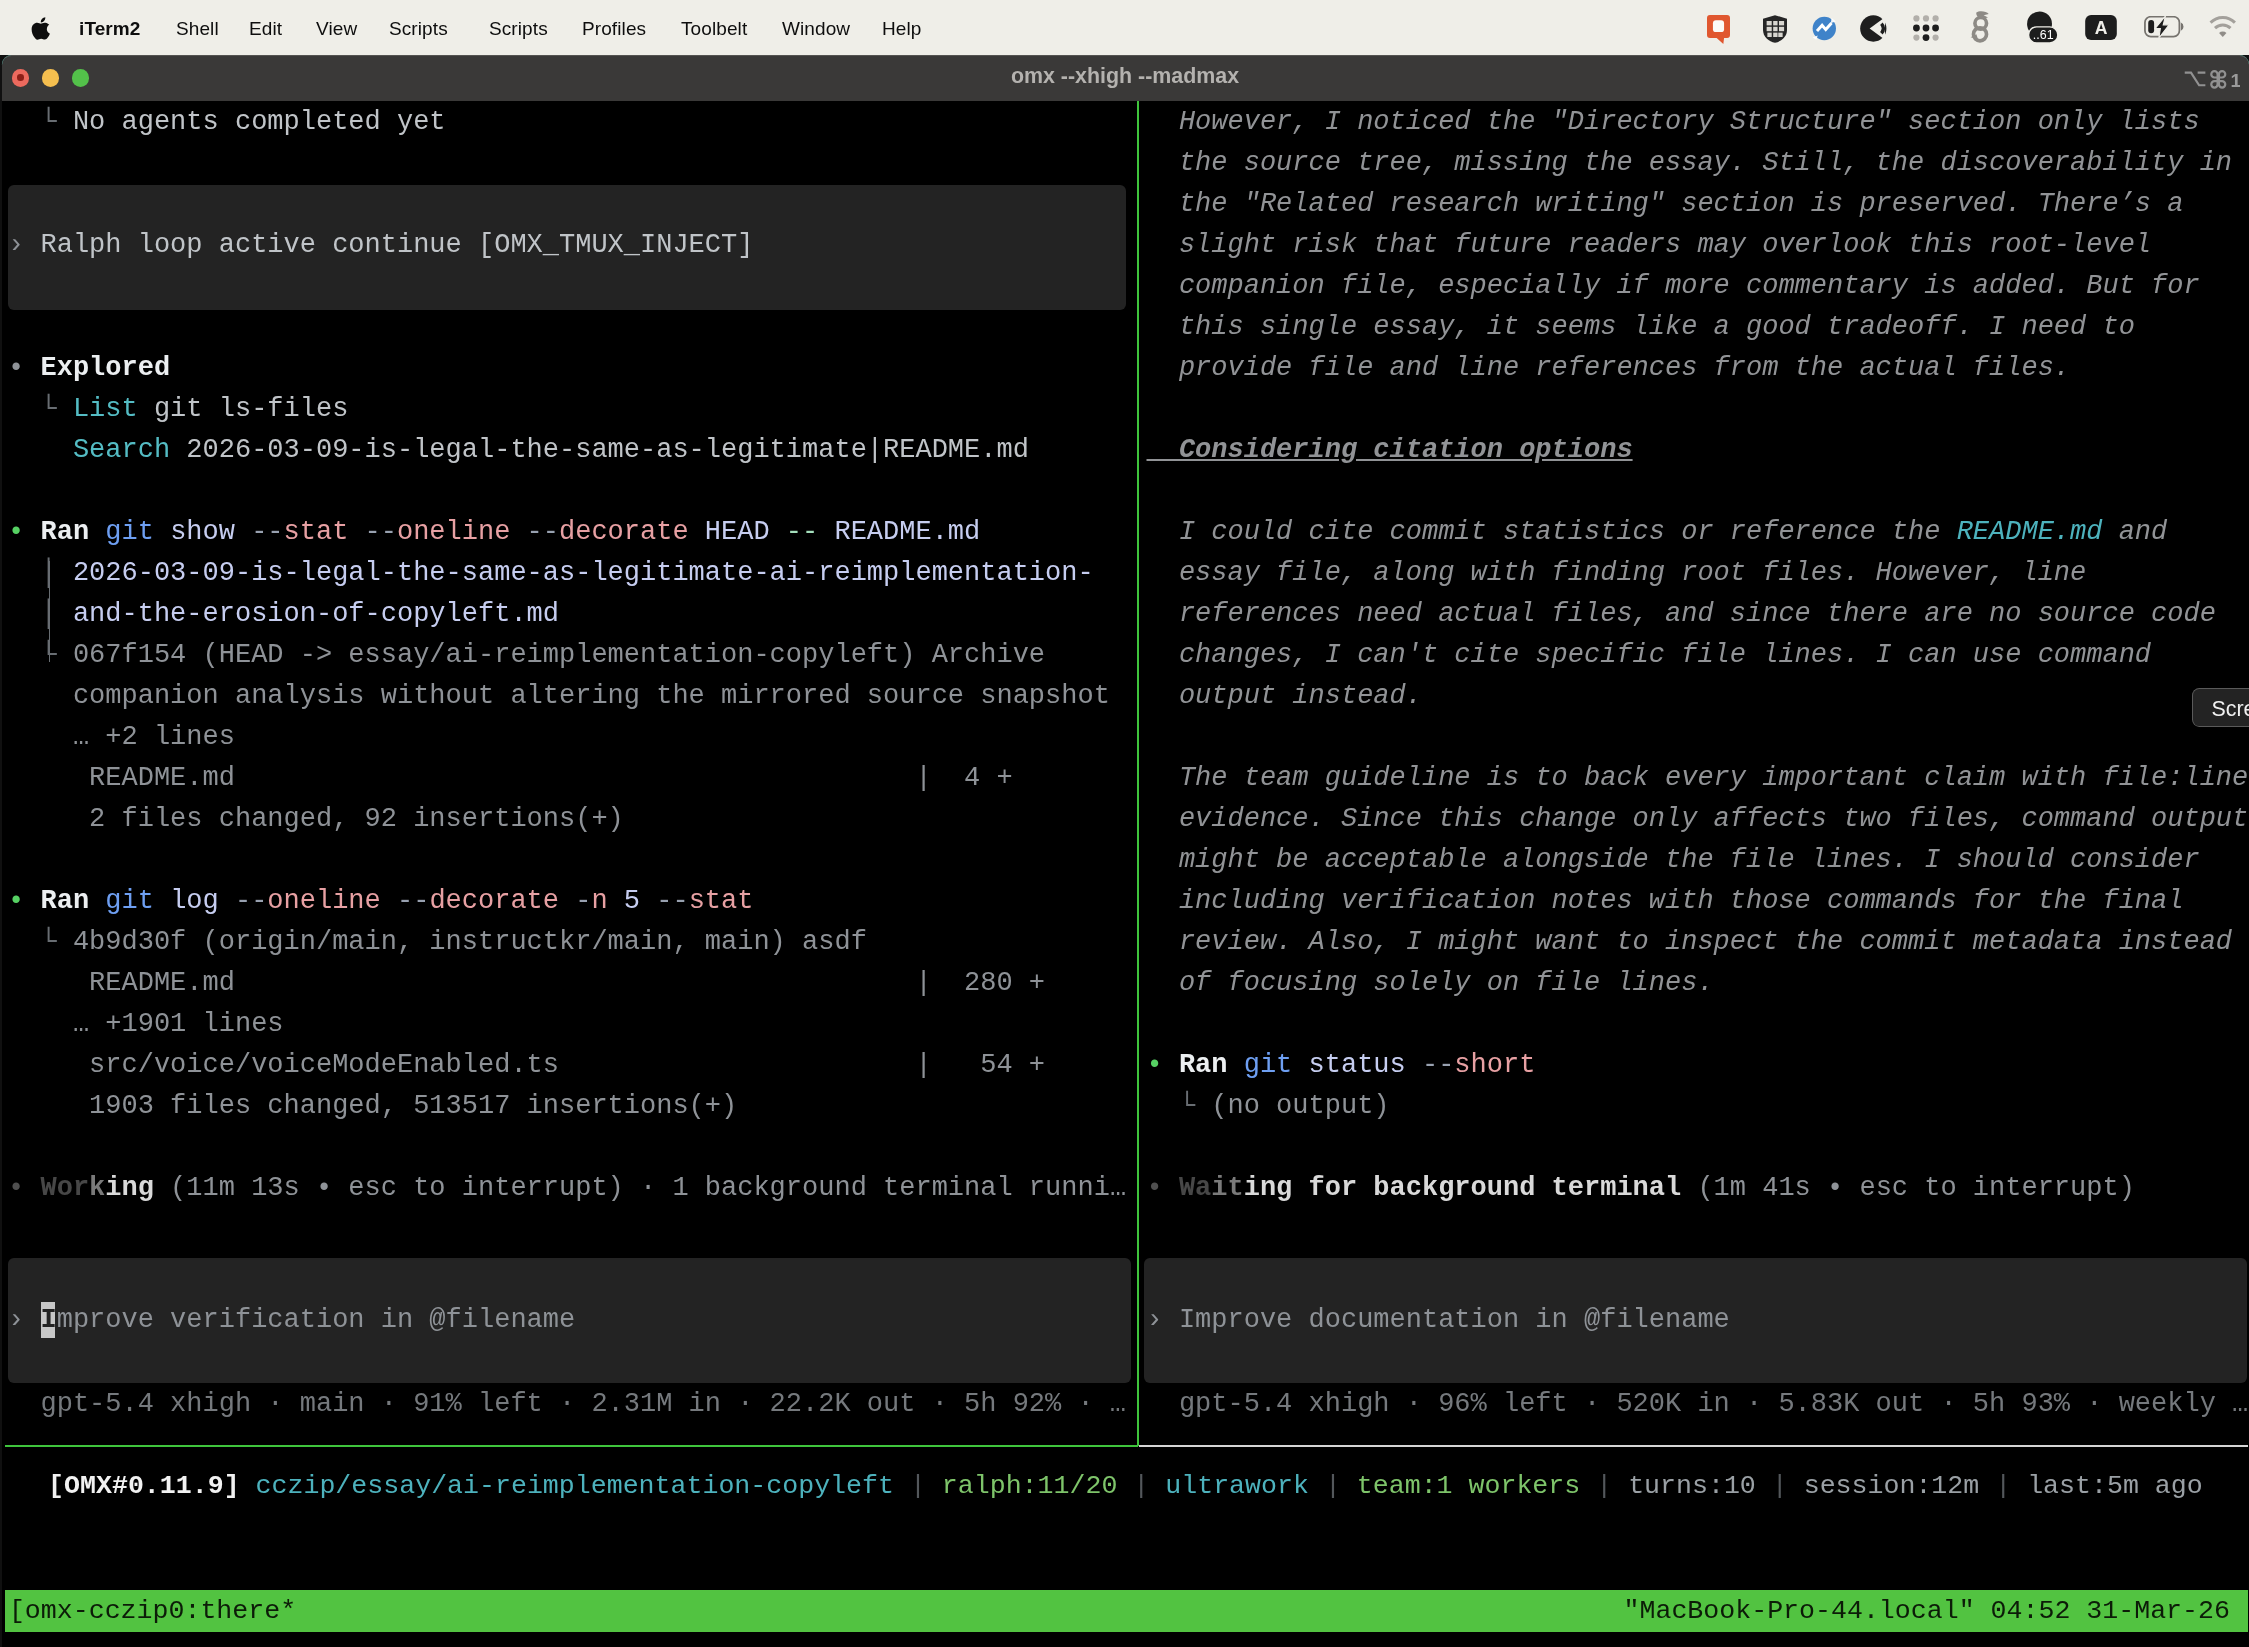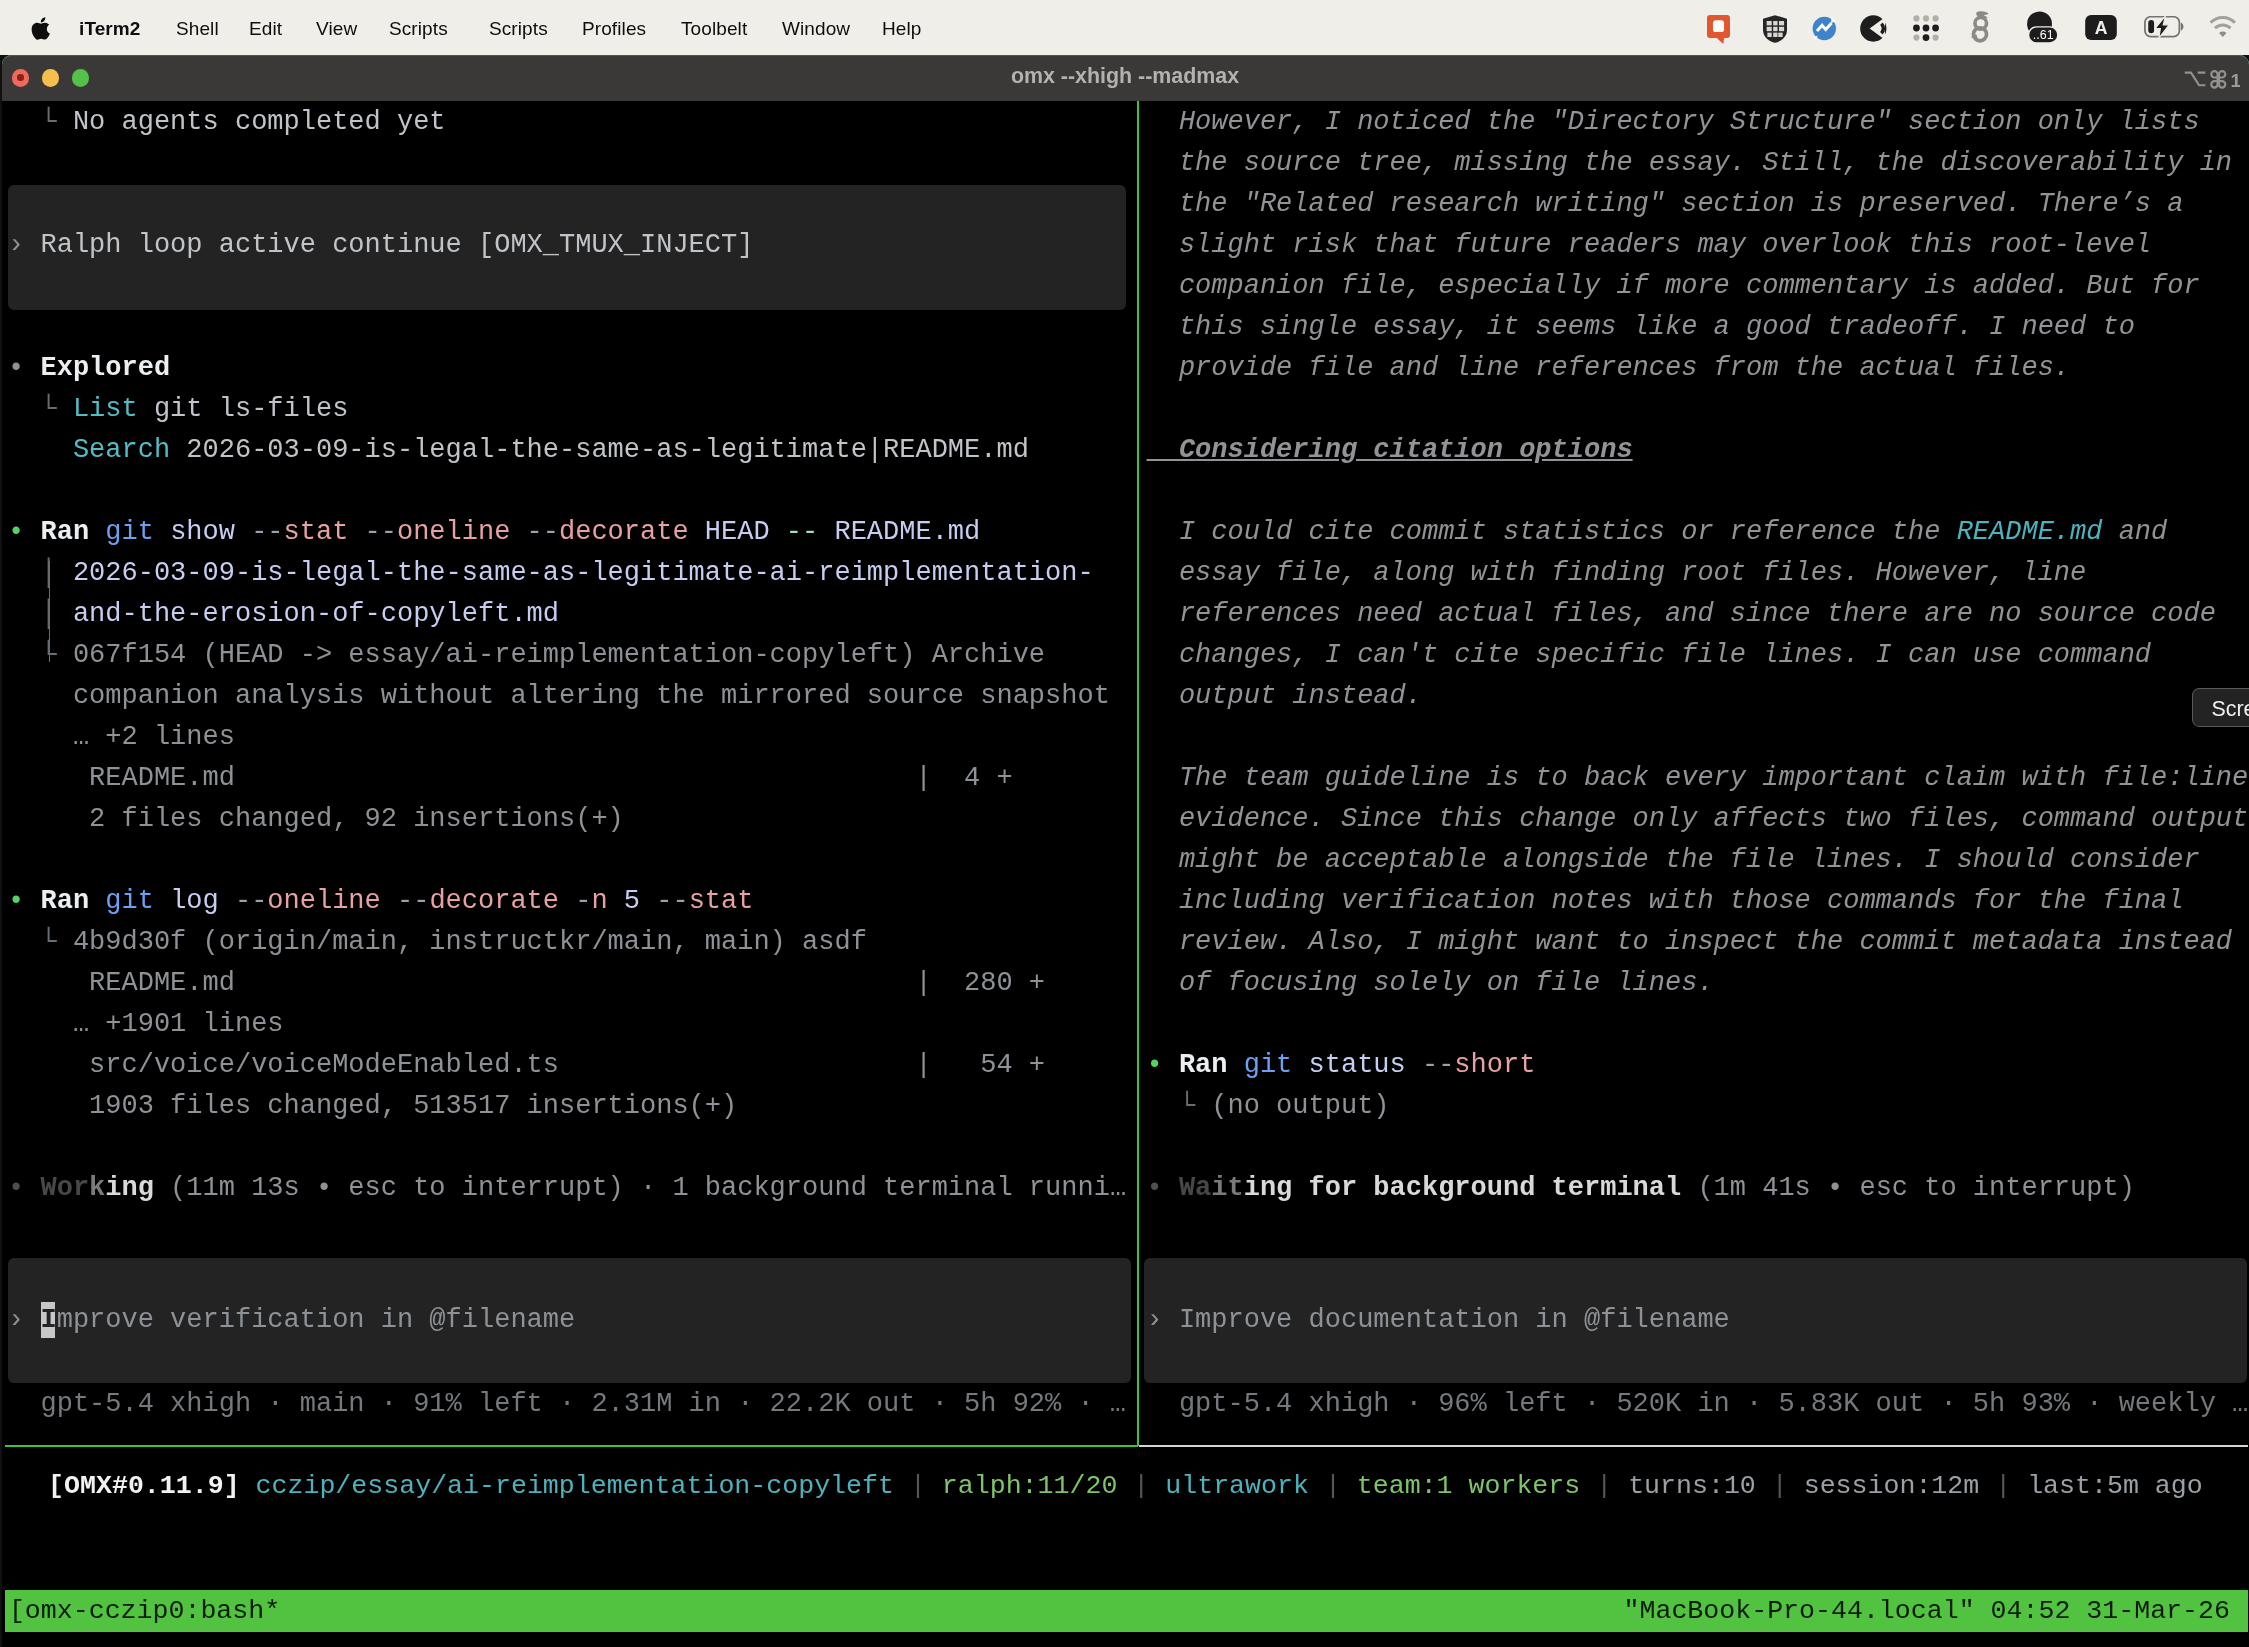--- a/index.html
+++ b/index.html
@@ -209,18 +209,18 @@
     <div style="position:absolute;left:39px;top:1201px;width:14.8px;height:36px;background:#c7c7c7"></div>
     <pre style="left:6.6px;top:1199px"><i class="pr">› </i><i style="color:#232323;font-weight:bold">I</i><i class="gry">mprove verification in @filename</i></pre>
     <pre style="left:1145px;top:1199px"><i class="pr">› </i><i class="gry">Improve documentation in @filename</i></pre>
     <pre class="dim" style="left:6.6px;top:1283px">  gpt-5.4 xhigh · main · 91% left · 2.31M in · 22.2K out · 5h 92% · …</pre>
     <pre class="dim" style="left:1145px;top:1283px">  gpt-5.4 xhigh · 96% left · 520K in · 5.83K out · 5h 93% · weekly …</pre>
     <div style="position:absolute;left:1135px;top:0;width:2.2px;height:1345px;background:#3fc43c"></div>
     <div style="position:absolute;left:3.7px;top:1344px;width:1133px;height:2.2px;background:#3fc43c"></div>
     <div style="position:absolute;left:1137px;top:1344px;width:1109px;height:2.2px;background:#d5d5d5"></div>
     <pre style="left:6.6px;top:1364px;font-size:26.6px;line-height:42px"><i class="ow">[OMX#0.11.9]</i> <i class="te">cczip/essay/ai-reimplementation-copyleft</i><i class="sep"> | </i><i class="og">ralph:11/20</i><i class="sep"> | </i><i class="te">ultrawork</i><i class="sep"> | </i><i class="og">team:1 workers</i><i class="sep"> | </i><i class="omg">turns:10</i><i class="sep"> | </i><i class="omg">session:12m</i><i class="sep"> | </i><i class="omg">last:5m ago</i></pre>
     <div style="position:absolute;left:3.7px;top:1489px;width:2243px;height:42px;background:#52c341"></div>
-    <pre style="left:7.4px;top:1489px;font-size:26.6px;line-height:42px;color:#0c1c08">[omx-cczip0:bash*</pre>
+    <pre style="left:7.4px;top:1489px;font-size:26.6px;line-height:42px;color:#0c1c08">[omx-cczip0:there*</pre>
     <pre style="left:1622px;top:1489px;font-size:26.6px;line-height:42px;color:#0c1c08">"MacBook-Pro-44.local" 04:52 31-Mar-26</pre>
     <div style="position:absolute;left:2190px;top:587px;width:60px;height:39px;background:#232323;border:1.5px solid #5a5a5a;border-radius:7.4px 0 0 7.4px;border-right:none"></div>
     <div style="position:absolute;left:2210px;top:596px;font-size:21.4px;color:#f0f0f0">Scre</div>
   </div>
 </div>
 
 </body></html>

